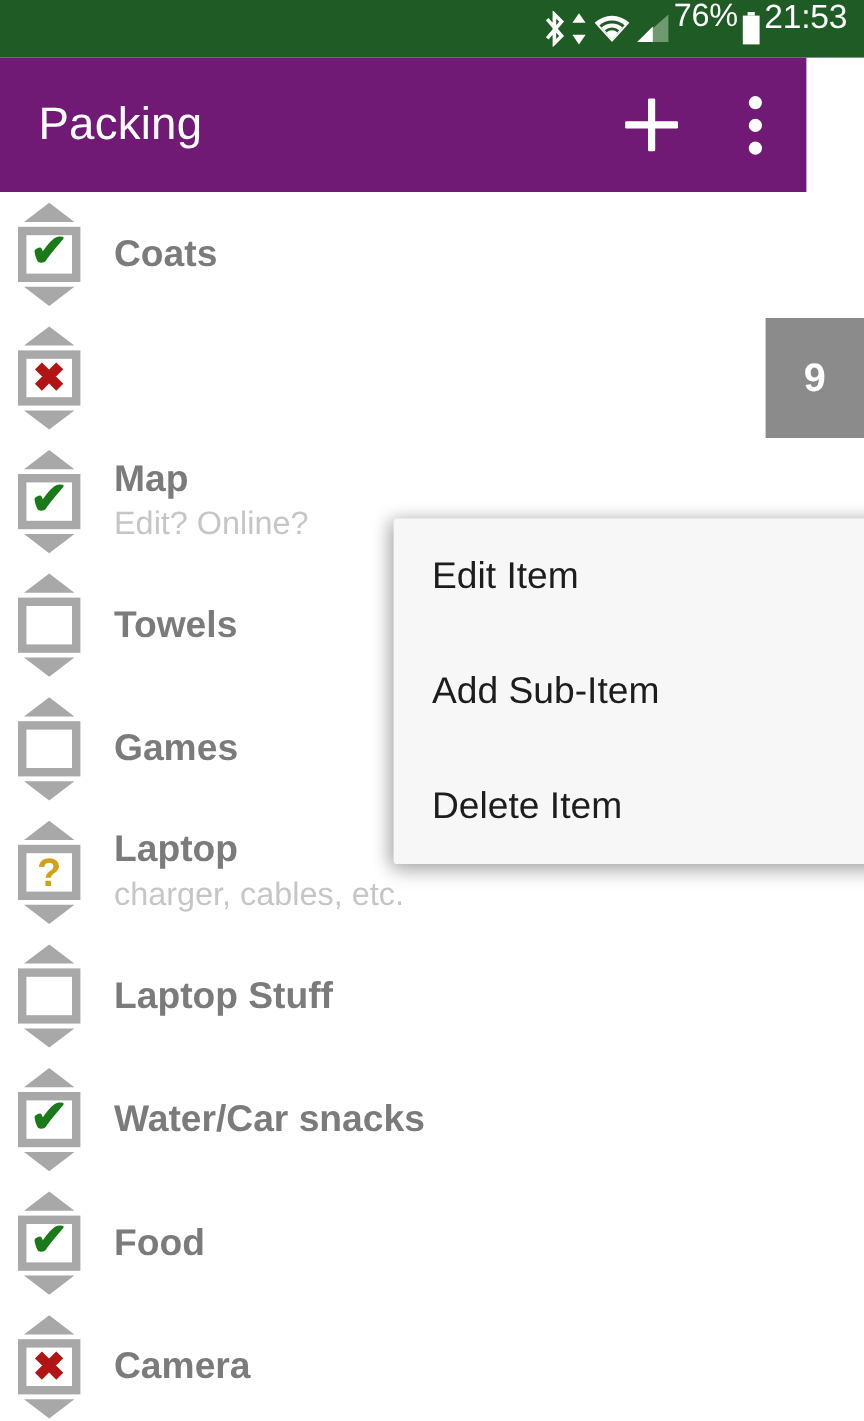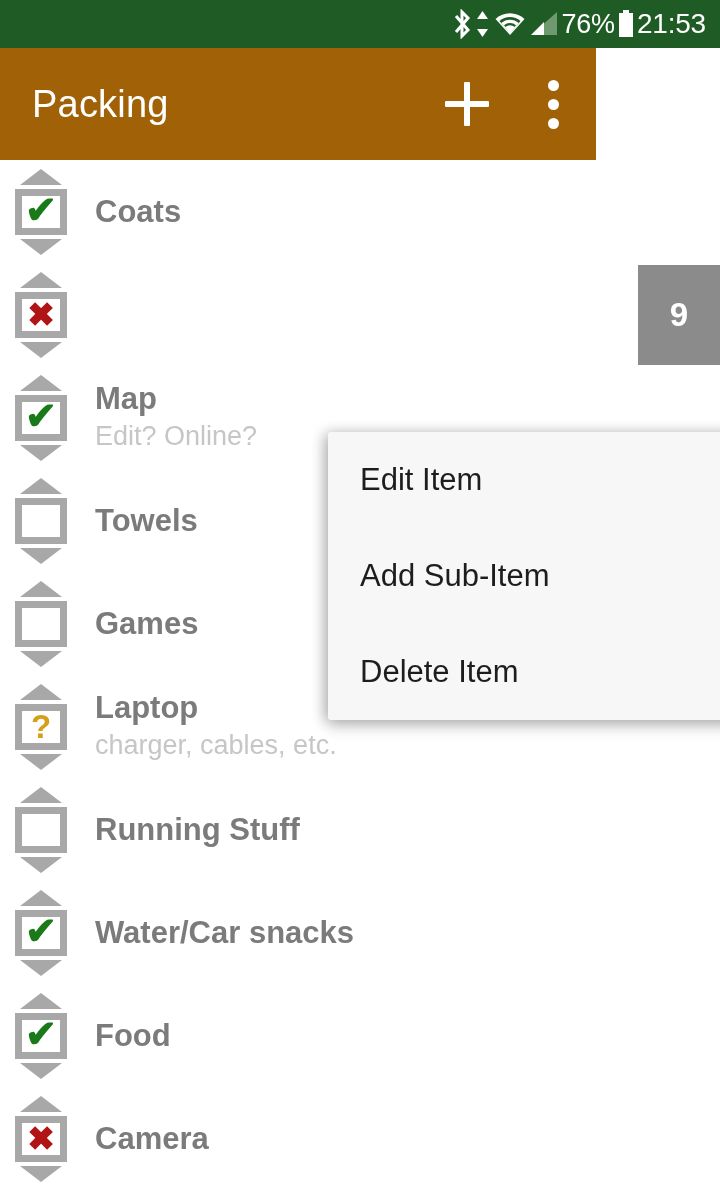--- a/index.html
+++ b/index.html
@@ -8,34 +8,34 @@
     background:#ffffff;
     font-family:"Liberation Sans", sans-serif;
     overflow:hidden;
   }
   #screen { position:relative; width:720px; height:1184px; background:#fff; overflow:hidden; }
 
   
   .statusbar {
     position:absolute; top:0; left:0; width:720px; height:48px;
     background:#1f5b25;
-    display:flex; align-items:center; justify-content:flex-end;
+    display:flex; justify-content:flex-end;
     padding-right:14px; gap:2px;padding-left:44px;
   }
   .sb-icon { display:flex; align-items:center; justify-content:center; }
   .sb-text {
     color:#ffffff; font-size:27px; font-weight:400; letter-spacing:-0.2px;
     line-height:1; white-space:nowrap;
   }
   .sb-time { font-size:28px; }
 
   
   .appbar {
-    position:absolute; top:48px; left:0; width:596px; height:112px;
-    background:#a16207;
+    position:absolute; top:48px; left:0; width:672px; height:112px;
+    background:#701a75;
   }
   .appbar-title {
     position:absolute; left:32px; top:50%; transform:translateY(-50%);
     color:#ffffff; font-size:38px; font-weight:500; letter-spacing:0.2px;
   }
   .appbar-actions {
     position:absolute; right:0; top:0; height:112px;
     display:flex; align-items:center;
   }
   .action-btn {
@@ -251,21 +251,21 @@
         </div>
       </div>
       <div class="row" style="top: 618px;">
         <div class="row-inner">
           <div class="state-icon">
             <div class="tri tri-up"></div>
             <div class="cbox"></div>
             <div class="tri tri-down"></div>
           </div>
           <div class="row-text">
-            <div class="row-title">Running Stuff</div>
+            <div class="row-title">Laptop Stuff</div>
           </div>
         </div>
       </div>
       <div class="row" style="top: 721px;">
         <div class="row-inner">
           <div class="state-icon">
             <div class="tri tri-up"></div>
             <div class="cbox">
               <span class="mark check">✔</span>
             </div>

